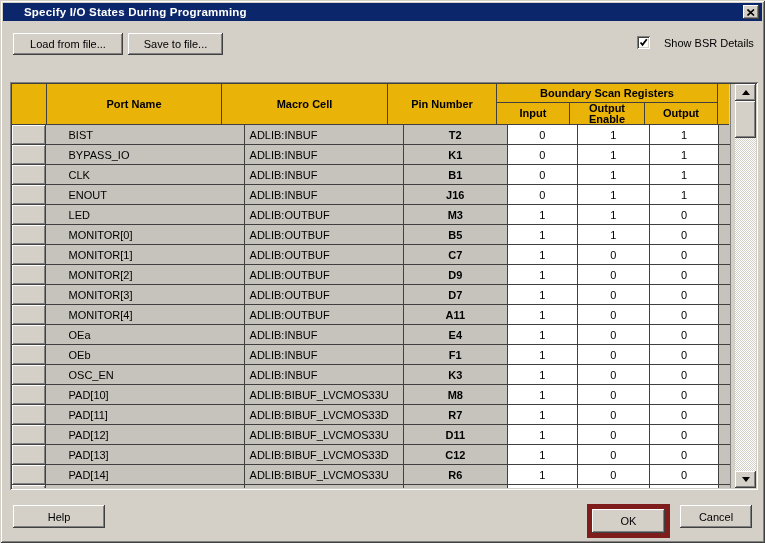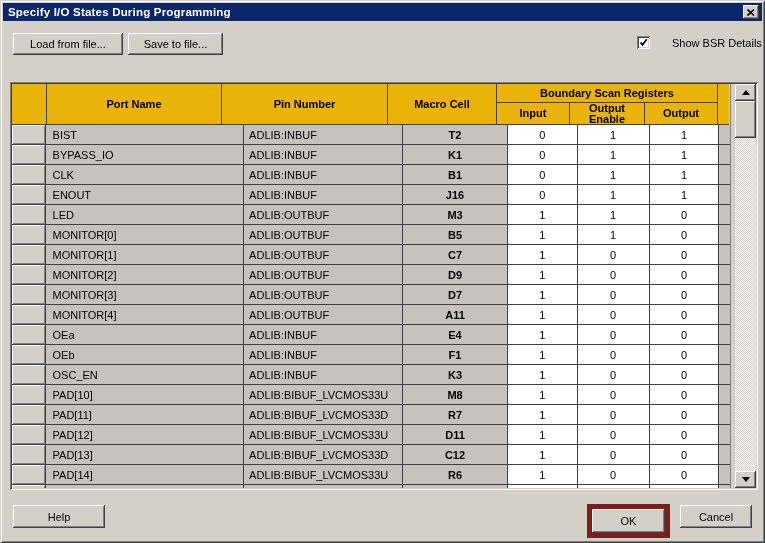--- a/index.html
+++ b/index.html
@@ -10,21 +10,21 @@
   }
   .window-frame{
     position:absolute;inset:0;pointer-events:none;z-index:50;
     box-shadow:
       inset 1px 1px 0 #D4D0C8, inset -1px -1px 0 #404040,
       inset 2px 2px 0 #FFFFFF, inset -2px -2px 0 #808080;
   }
   .titlebar{
     position:absolute;left:3px;top:3px;right:3px;height:18px;
     background:#0C266B;color:#fff;display:flex;align-items:center;
-    padding-left:5px;font-weight:bold;font-size:11.5px;letter-spacing:.2px;
+    padding-left:21px;font-weight:bold;font-size:11.5px;letter-spacing:.2px;
   }
   .close-btn{
     position:absolute;right:3px;top:2px;width:16px;height:14px;
     background:#D4D0C8;display:flex;align-items:center;justify-content:center;
     box-shadow: inset -1px -1px 0 #404040, inset 1px 1px 0 #fff, inset -2px -2px 0 #808080;
     cursor:default;
   }
   .btn3d{
     position:absolute;background:#D4D0C8;
     box-shadow: inset -1px -1px 0 #404040, inset 1px 1px 0 #fff, inset -2px -2px 0 #808080;
@@ -35,21 +35,21 @@
     border:5px solid #7f1d1d;
     box-shadow: inset -1px -1px 0 #404040, inset 1px 1px 0 #fff, inset -2px -2px 0 #808080;
   }
   #btn-load{left:13px;top:33px;width:110px;height:22px;}
   #btn-save{left:128px;top:33px;width:95px;height:22px;}
   #btn-help{left:13px;top:505px;width:92px;height:23px;}
   #btn-ok{left:587px;top:504px;width:73px;height:24px;}
   #btn-cancel{left:680px;top:505px;width:72px;height:23px;}
 
   .checkbox-wrap{
-    position:absolute;left:637px;top:36px;display:flex;align-items:center;gap:22px;
+    position:absolute;left:637px;top:36px;display:flex;align-items:center;gap:14px;
   }
   .checkbox-box{
     width:13px;height:13px;background:#fff;position:relative;
     box-shadow: inset 1px 1px 0 #808080, inset -1px -1px 0 #fff,
                 inset 2px 2px 0 #404040, inset -2px -2px 0 #D4D0C8;
     display:flex;align-items:center;justify-content:center;
   }
 
   
   .table-widget{
@@ -80,21 +80,21 @@
   .cell{
     box-sizing:border-box;height:20px;
     border-right:1px solid #404040;border-bottom:1px solid #404040;
     display:flex;align-items:center;overflow:hidden;white-space:nowrap;
     background:#C6C3BC;
   }
   .cell.sel{
     width:35px;background:#D4D0C8;
     box-shadow: inset 1px 1px 0 #fff, inset -1px -1px 0 #808080;
   }
-  .cell.port{width:207px;padding-left:7px;}
+  .cell.port{width:207px;padding-left:23px;}
   .cell.macro{width:166px;padding-left:5px;}
   .cell.pin{width:109px;justify-content:center;font-weight:bold;}
   .cell.val{width:73px;justify-content:center;background:#fff;}
   .cell.oe{width:75px;}
   .cell.filler{width:11px;border-right:none;}
 
   
   .vscroll{
     position:absolute;right:2px;top:2px;bottom:2px;width:21px;
     background:#fff;
@@ -143,22 +143,22 @@
     </svg>
   </span>
   <span>Show BSR Details</span>
 </div>
 
 <div class="table-widget">
   <div class="grid-viewport">
     <div class="grid-header">
       <div class="hcell span2"></div>
       <div class="hcell span2">Port Name</div>
+      <div class="hcell span2">Macro Cell</div>
       <div class="hcell span2">Pin Number</div>
-      <div class="hcell span2">Macro Cell</div>
       <div class="hcell group">Boundary Scan Registers</div>
       <div class="hcell">Input</div>
       <div class="hcell">Output Enable</div>
       <div class="hcell">Output</div>
       <div class="hcell span2" style="grid-column:8;border-right:none;"></div>
     </div>
     <div id="rows">
   <div class="row">
     <div class="cell sel"></div>
     <div class="cell port">BIST</div>

